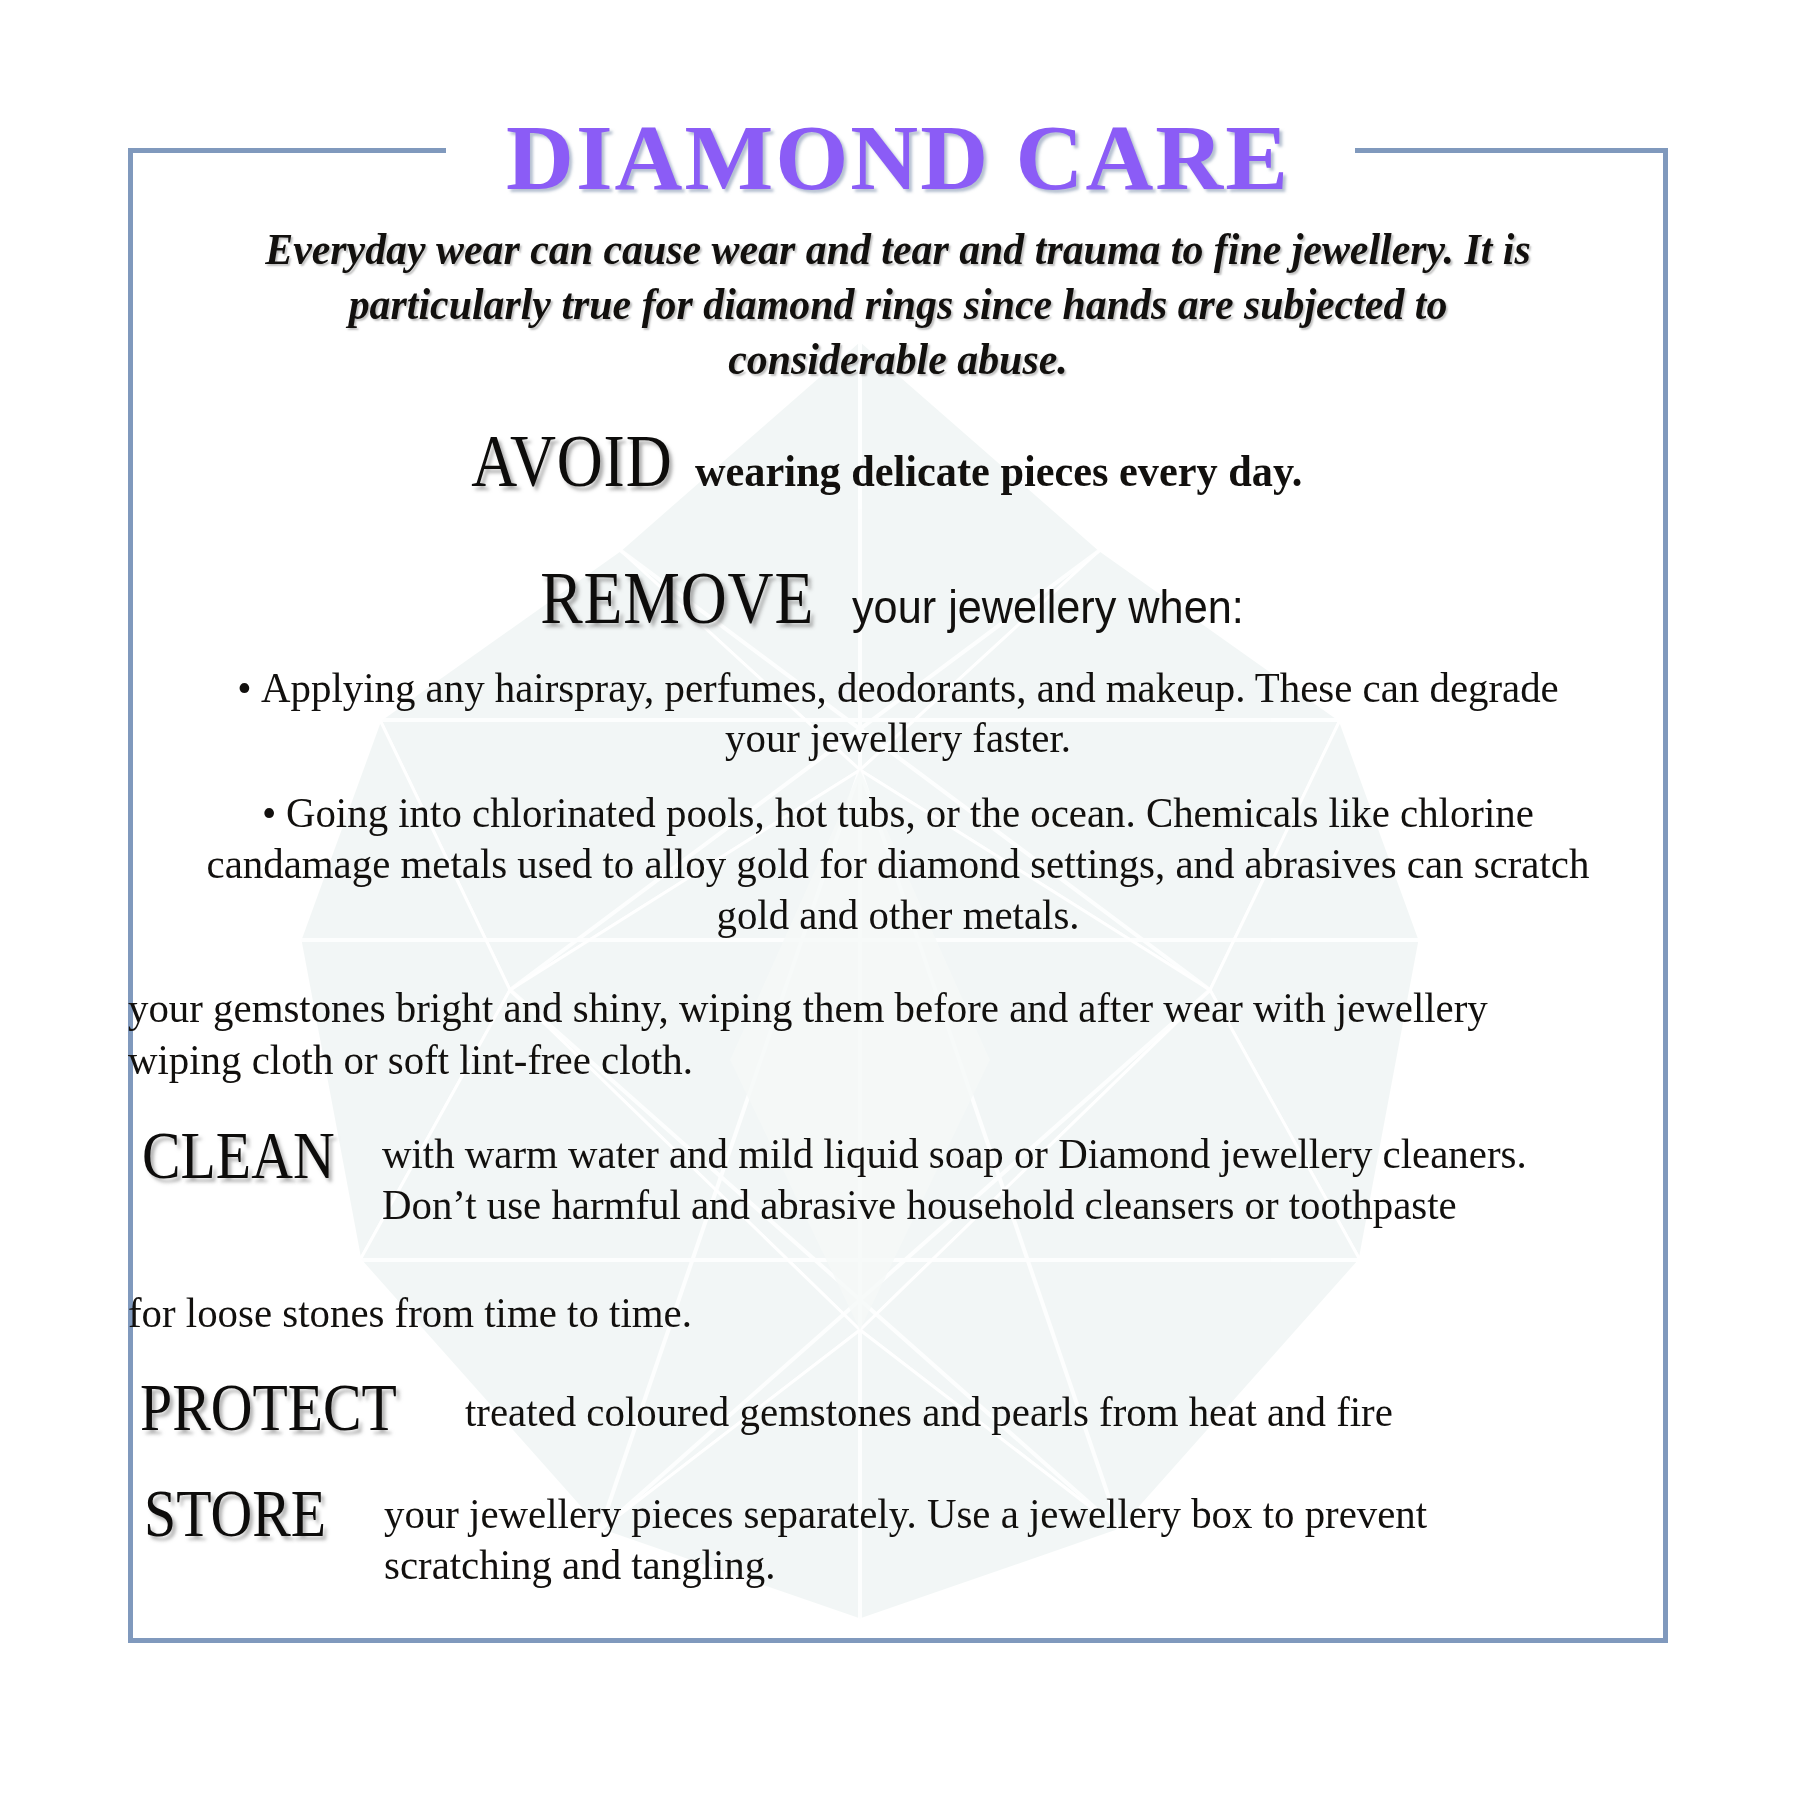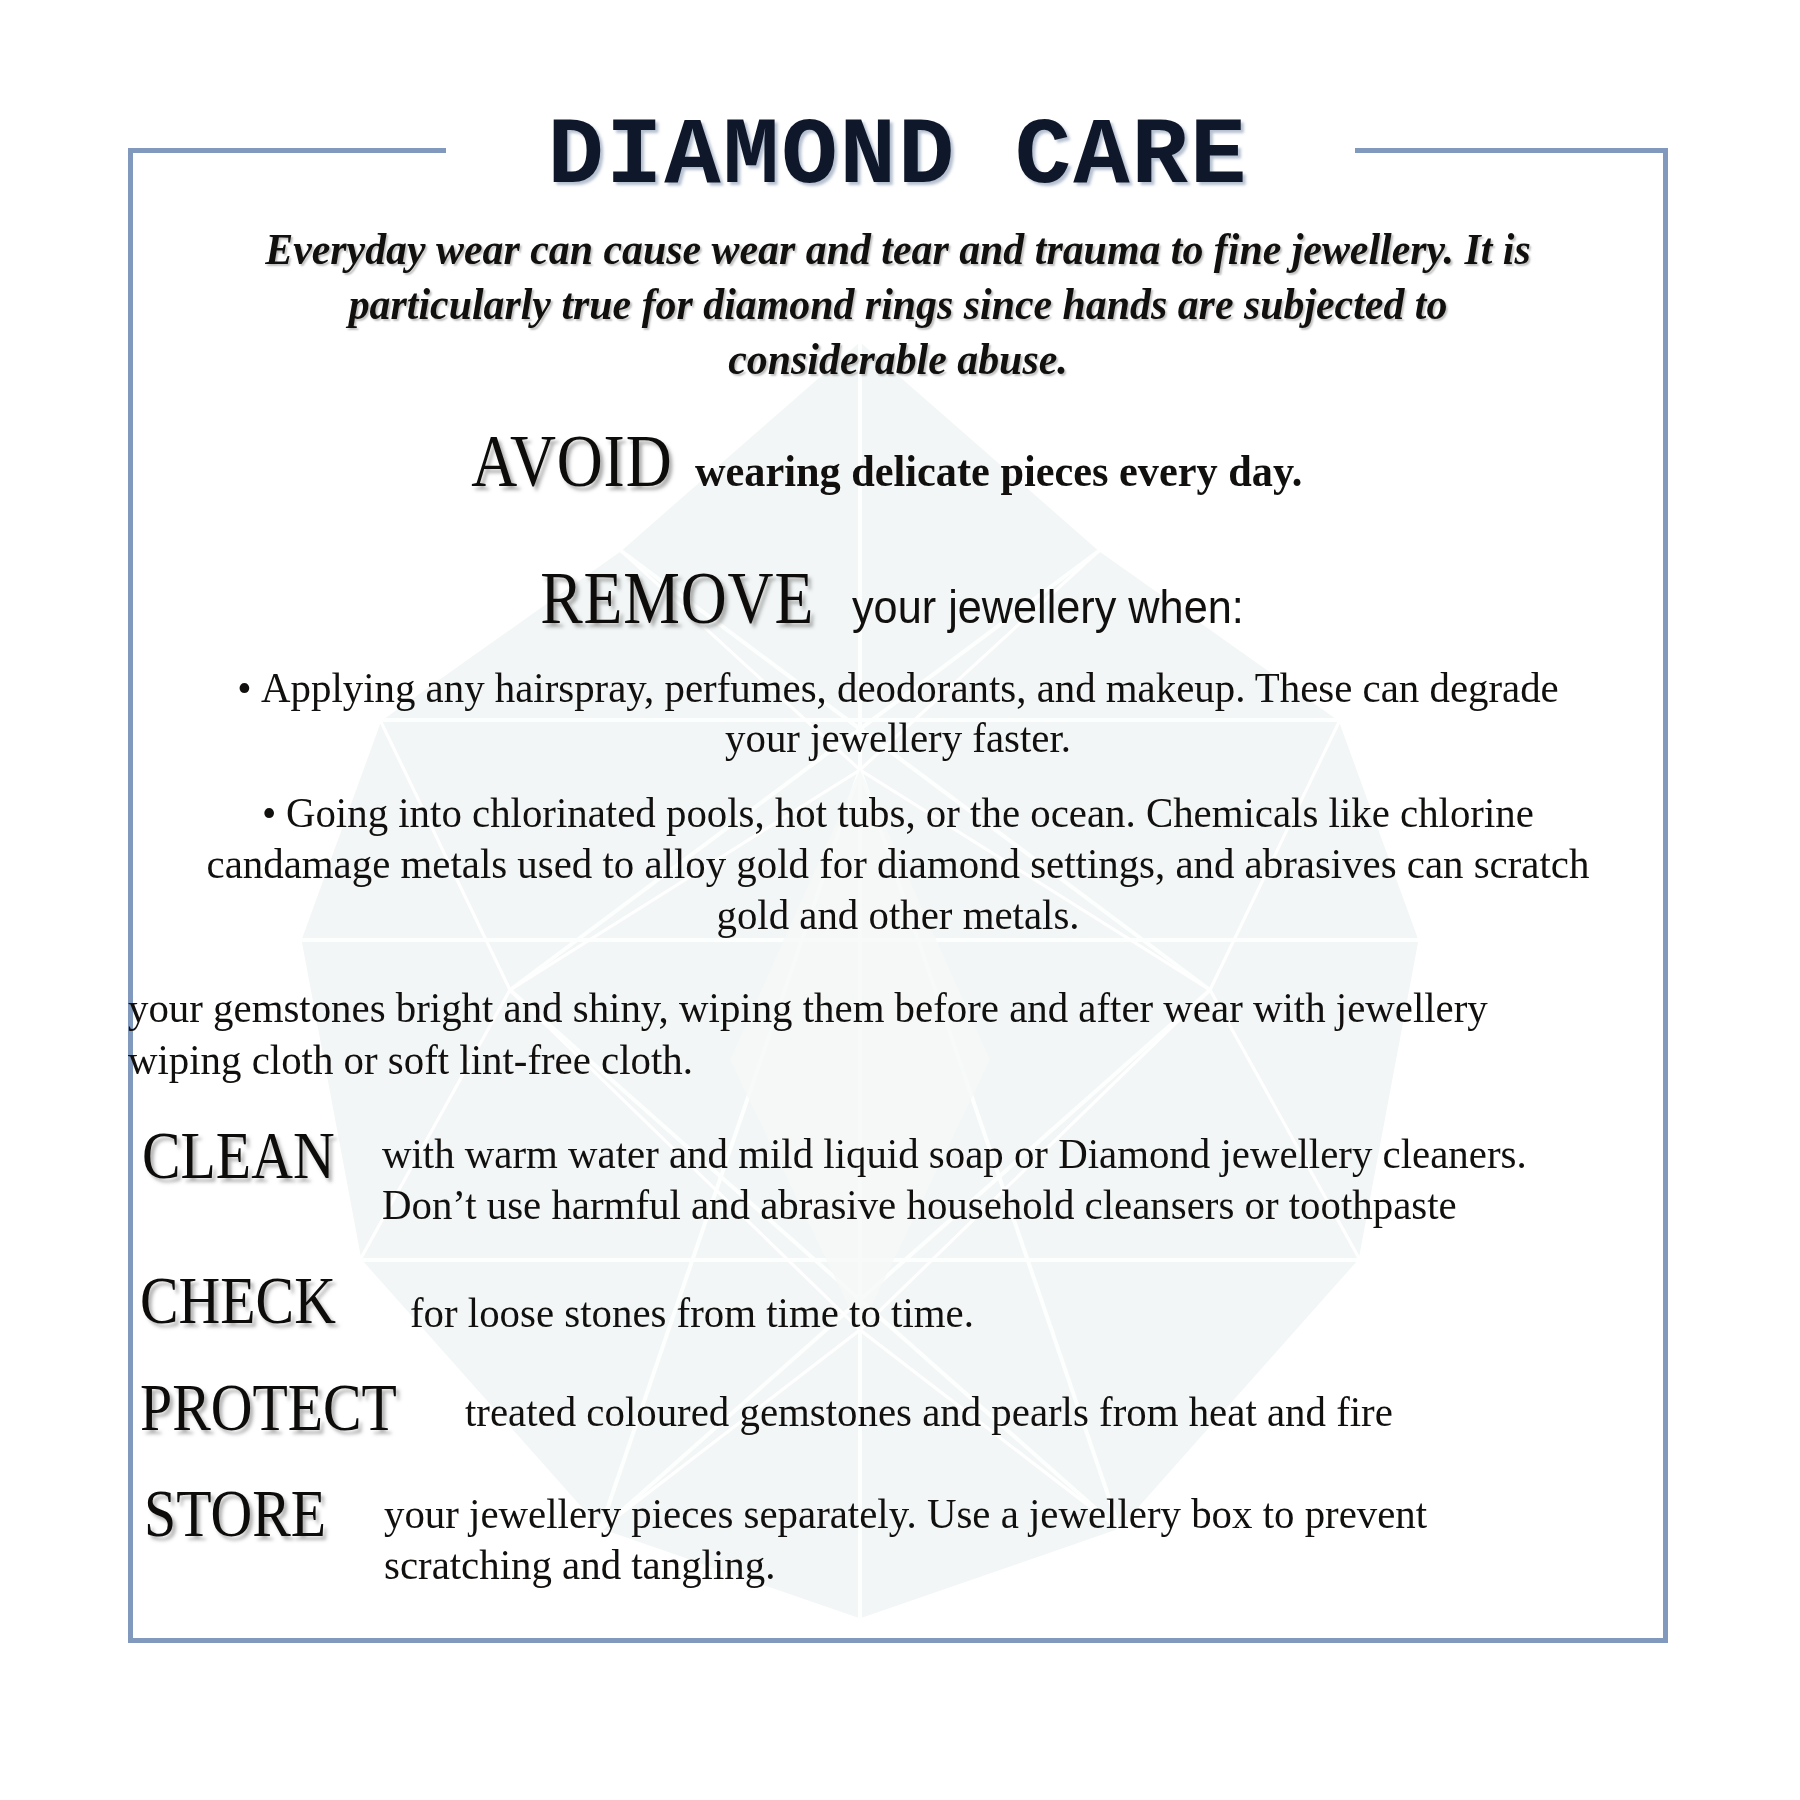--- a/index.html
+++ b/index.html
@@ -44,22 +44,22 @@
   #content {
     position: absolute;
     left: 128px;
     top: 100px;
     width: 1540px;
     z-index: 3;
   }
 
   #title {
     text-align: center;
-    color: #0f172a;
-    font-family: Liberation Mono, monospace;
+    color: #8b5cf6;
+    font-family: Liberation Serif, serif;
     font-size: 94px;
     letter-spacing: 2px;
     line-height: 1.0;
     margin: 0 0 15px 0;
     text-shadow: 3px 3px 3px rgba(120,140,170,0.55);
     padding-top: 10px;
   }
 
   #intro {
     text-align: center;
@@ -250,23 +250,20 @@
     </div>
 
     <div class="kw-row row-clean">
       <div class="kw-cell">
         <span class="keyword">CLEAN</span>
       </div>
       <div class="kw-body">with warm water and mild liquid soap or Diamond jewellery cleaners. Don’t use harmful and abrasive household cleansers or toothpaste</div>
     </div>
 
     <div class="kw-row row-check">
-      <div class="kw-cell">
-        <span class="keyword">CHECK</span>
-      </div>
       <div class="kw-body">for loose stones from time to time.</div>
     </div>
 
     <div class="kw-row row-protect">
       <div class="kw-cell">
         <span class="keyword">PROTECT</span>
       </div>
       <div class="kw-body">treated coloured gemstones and pearls from heat and fire</div>
     </div>
 

